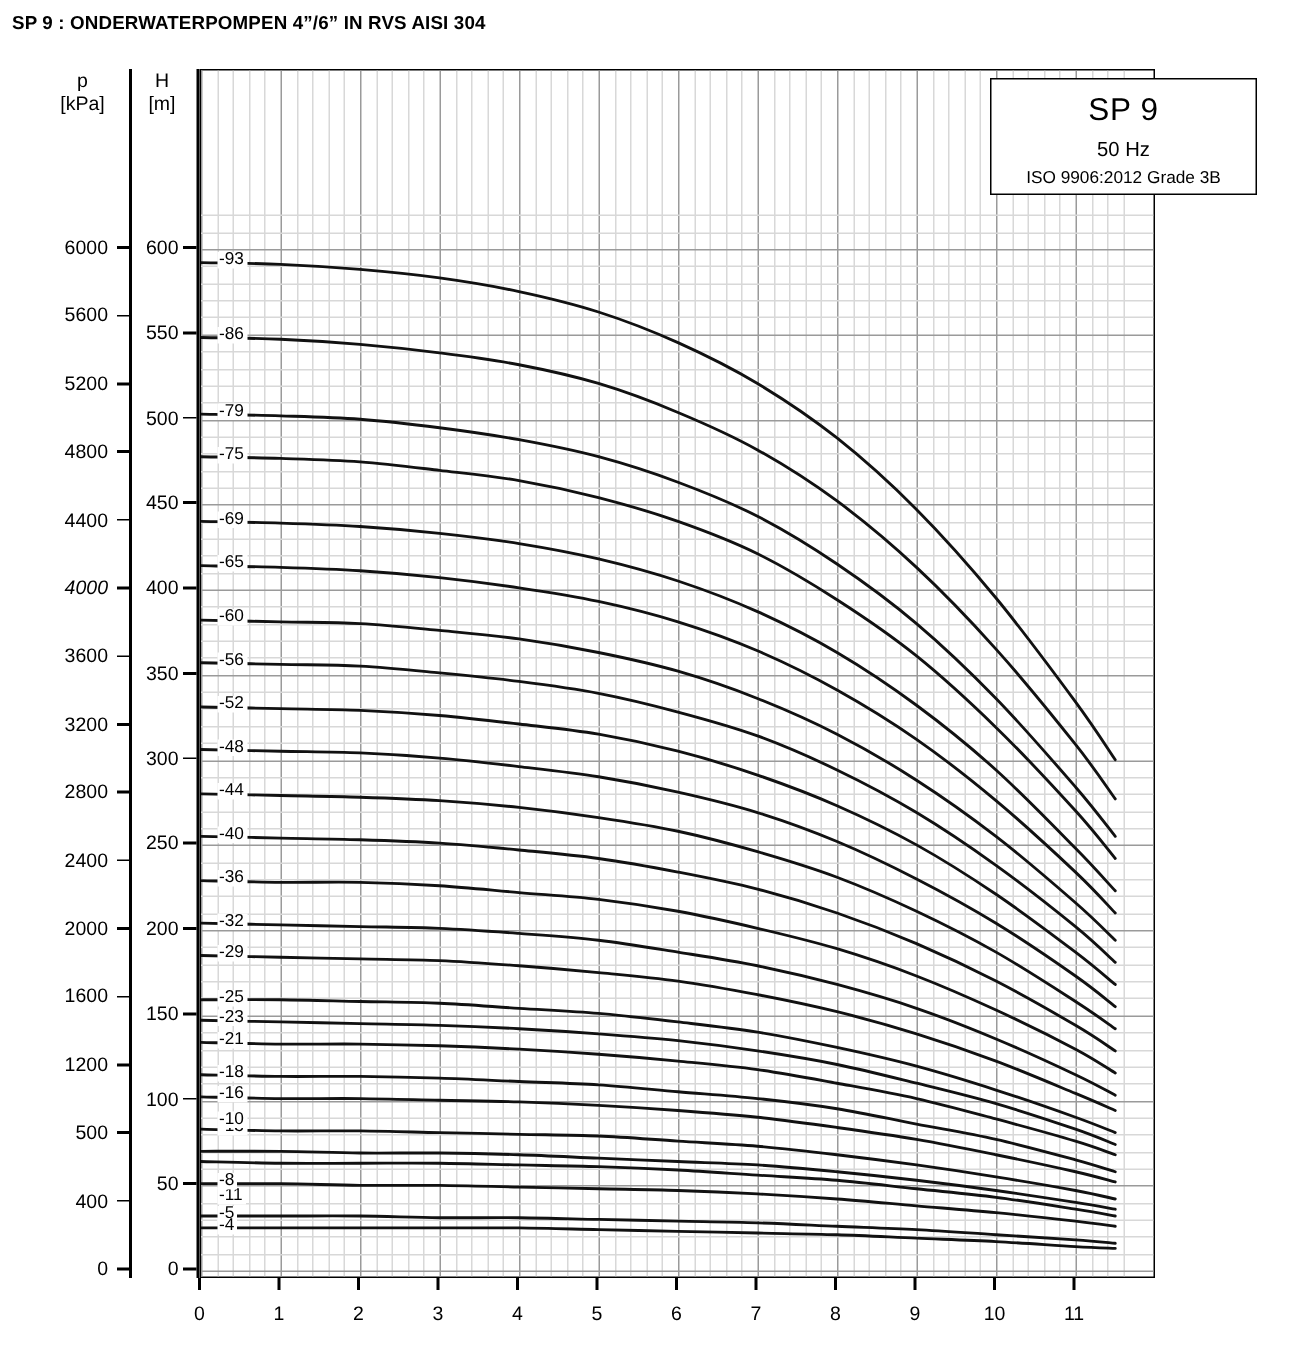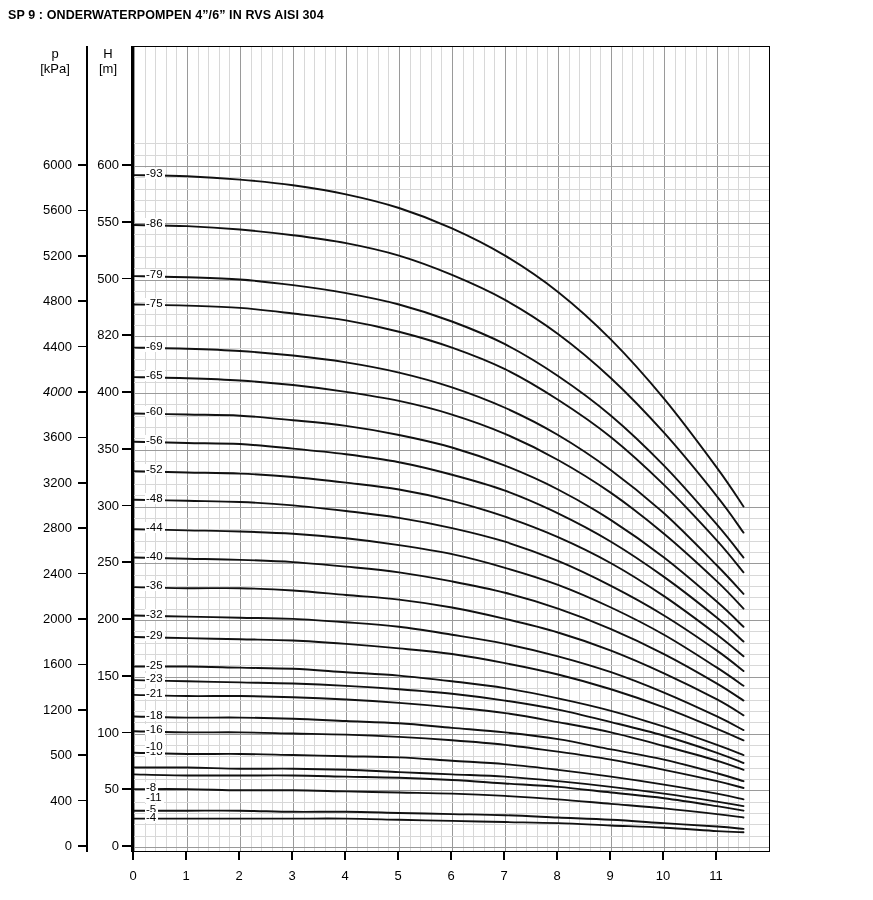--- a/index.html
+++ b/index.html
@@ -126,21 +126,21 @@
       <div class="ylab-h" style="left: 85px; top: 611px;">200</div>
       <div class="tick-h" style="top: 618.2px;"></div>
       <div class="ylab-h" style="left: 85px; top: 554.25px;">250</div>
       <div class="tick-h" style="top: 561.45px;"></div>
       <div class="ylab-h" style="left: 85px; top: 497.5px;">300</div>
       <div class="tick-h" style="top: 504.7px;"></div>
       <div class="ylab-h" style="left: 85px; top: 440.75px;">350</div>
       <div class="tick-h" style="top: 447.95px;"></div>
       <div class="ylab-h" style="left: 85px; top: 384px;">400</div>
       <div class="tick-h" style="top: 391.2px;"></div>
-      <div class="ylab-h" style="left: 85px; top: 327.25px;">820</div>
+      <div class="ylab-h" style="left: 85px; top: 327.25px;">450</div>
       <div class="tick-h" style="top: 334.45px;"></div>
       <div class="ylab-h" style="left: 85px; top: 270.5px;">500</div>
       <div class="tick-h" style="top: 277.7px;"></div>
       <div class="ylab-h" style="left: 85px; top: 213.75px;">550</div>
       <div class="tick-h" style="top: 220.95px;"></div>
       <div class="ylab-h" style="left: 85px; top: 157px;">600</div>
       <div class="tick-h" style="top: 164.2px;"></div>
     </div>
   <div id="ticks-x">
       <div class="xlab" style="left: 118px;">0</div>
@@ -348,14 +348,19 @@
       <div class="clabel" style="left: 145px; top: 709.5px;">-18</div>
       <div class="clabel" style="left: 145px; top: 724.2px;">-16</div>
       <div class="clabel" style="left: 145px; top: 745.8px;">-13</div>
       <div class="clabel" style="left: 145px; top: 792px;">-11</div>
       <div class="clabel" style="left: 145px; top: 741px;">-10</div>
       <div class="clabel" style="left: 145px; top: 782.1px;">-8</div>
       <div class="clabel" style="left: 145px; top: 803.7px;">-5</div>
       <div class="clabel" style="left: 145px; top: 811.6px;">-4</div>
     </div>
 
+  <div class="legend">
+    <div class="l1">SP 9</div>
+    <div class="l2">50 Hz</div>
+    <div class="l3">ISO 9906:2012 Grade 3B</div>
+  </div>
 
 </div>
 
 </body></html>

